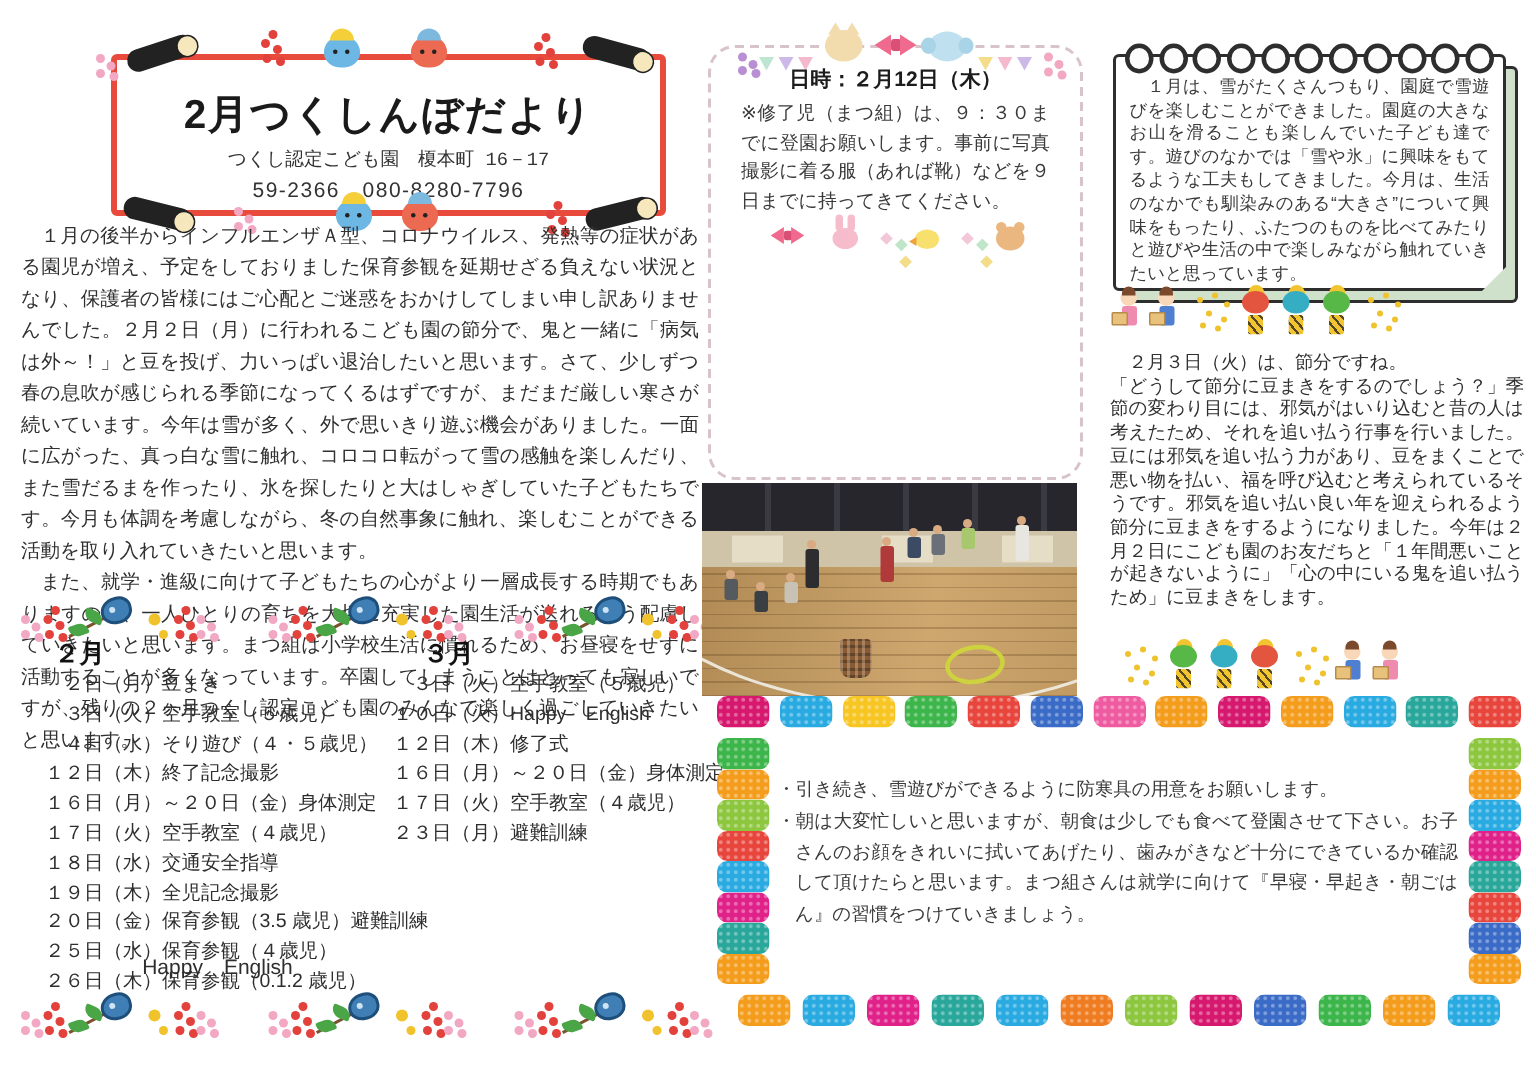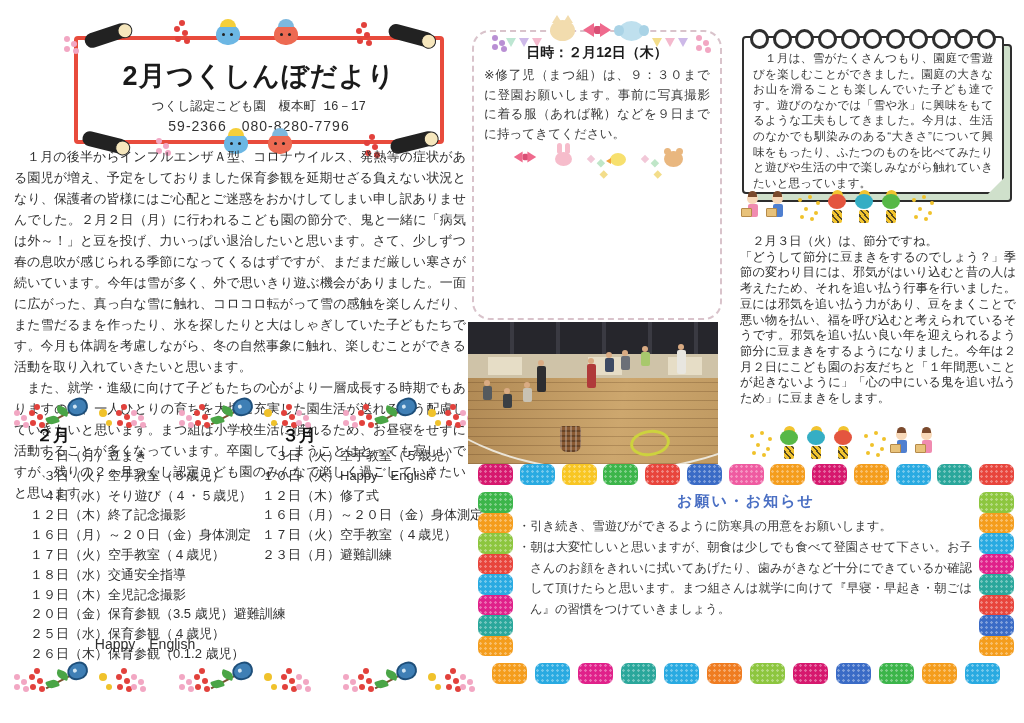--- a/index.html
+++ b/index.html
@@ -69,21 +69,21 @@
   .bow::before,.bow::after{content:"";position:absolute;top:0;width:0;height:0;
     border-top:7px solid transparent;border-bottom:7px solid transparent;}
   .bow::before{left:0;border-right:11px solid #ef6a8d;}
   .bow::after{right:0;border-left:11px solid #ef6a8d;}
   .bowknot{position:absolute;left:11px;top:3px;width:7px;height:8px;border-radius:2px;background:#d94f75;}
   .eleph{width:25px;height:20px;border-radius:50%;background:#bfe0ee;position:relative;}
   .eleph::before,.eleph::after{content:"";position:absolute;top:4px;width:10px;height:11px;border-radius:50%;background:#a9d3e6;}
   .eleph::before{left:-5px}.eleph::after{right:-5px}
   .mid-title{margin-top:8px;text-align:center;font-size:14px;font-weight:bold;color:#1c1c1c;}
   .mid-date{margin-top:3px;text-align:center;font-size:14px;font-weight:bold;color:#1c1c1c;}
-  .mid-body{margin:4px 10px 0;font-size:12.6px;line-height:19.5px;text-align:justify;}
+  .mid-body{margin:4px 20px 0;font-size:12.6px;line-height:19.5px;text-align:justify;}
   .frame-mid{display:flex;justify-content:center;align-items:center;gap:16px;margin-top:6px;}
   .bunny{width:17px;height:14px;border-radius:50%;background:#f6bccb;position:relative;}
   .bunny::before,.bunny::after{content:"";position:absolute;top:-9px;width:5px;height:11px;border-radius:3px;background:#f6bccb;}
   .bunny::before{left:2px}.bunny::after{right:2px}
   .chick{width:16px;height:13px;border-radius:50%;background:#f7e06e;position:relative;}
   .chick::before{content:"";position:absolute;left:-4px;top:5px;border-top:3px solid transparent;
     border-bottom:3px solid transparent;border-right:5px solid #f0a23c;}
   .bear{width:19px;height:16px;border-radius:50%;background:#e9b77f;position:relative;}
   .bear::before,.bear::after{content:"";position:absolute;top:-3px;width:7px;height:7px;border-radius:50%;background:#e9b77f;}
   .bear::before{left:0}.bear::after{right:0}
@@ -507,20 +507,19 @@
         <span class="blk" style="background-color: rgb(42, 167, 155);"></span>
         <span class="blk" style="background-color: rgb(41, 170, 225);"></span>
         <span class="blk" style="background-color: rgb(239, 124, 33);"></span>
         <span class="blk" style="background-color: rgb(141, 198, 63);"></span>
         <span class="blk" style="background-color: rgb(214, 24, 110);"></span>
         <span class="blk" style="background-color: rgb(58, 107, 198);"></span>
         <span class="blk" style="background-color: rgb(60, 181, 74);"></span>
         <span class="blk" style="background-color: rgb(244, 157, 29);"></span>
         <span class="blk" style="background-color: rgb(41, 170, 225);"></span>
       </div>
-    <div class="notice-title" style="color: rgb(74, 111, 195);">お願い・お知らせ</div>
     <div class="notice-body">
         <div class="list-item">・引き続き、雪遊びができるように防寒具の用意をお願いします。</div>
         <div class="list-item">・朝は大変忙しいと思いますが、朝食は少しでも食べて登園させて下さい。お子さんのお顔をきれいに拭いてあげたり、歯みがきなど十分にできているか確認して頂けたらと思います。まつ組さんは就学に向けて『早寝・早起き・朝ごはん』の習慣をつけていきましょう。</div>
       </div>
   </div>
 
 </div>
 
 </body></html>

